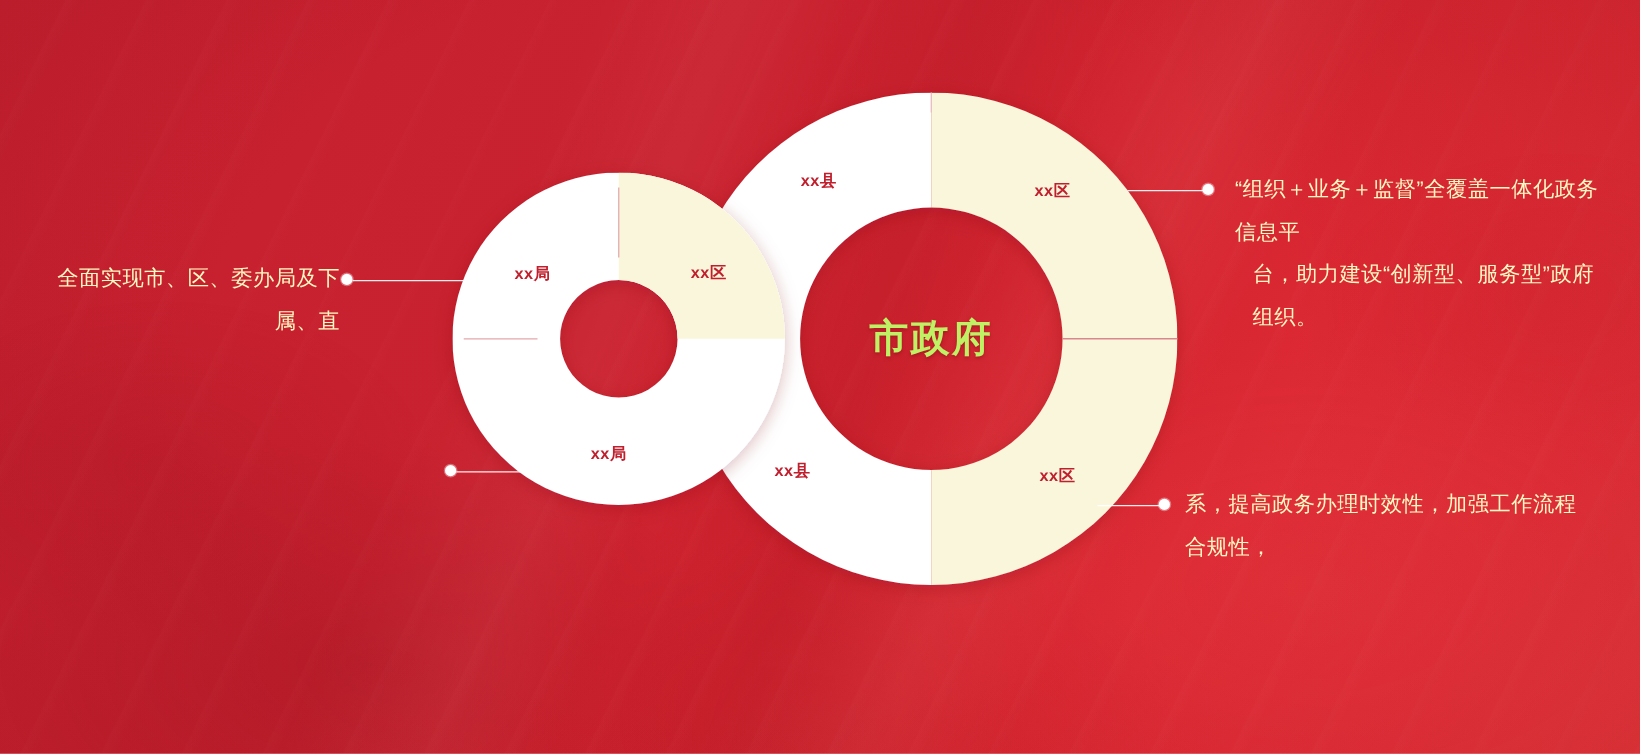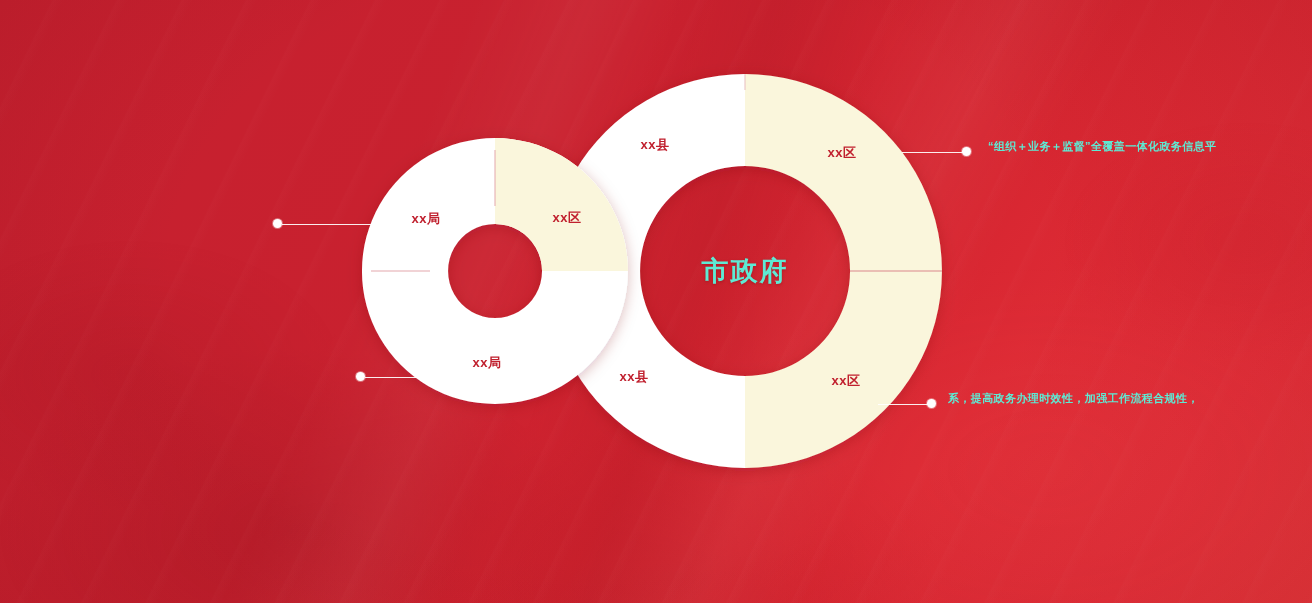--- a/index.html
+++ b/index.html
@@ -62,43 +62,43 @@
     position: absolute;
     color: #C0202E;
     font-size: 13px;
     font-weight: 700;
     letter-spacing: .5px;
     white-space: nowrap;
     transform: translate(-50%, -50%);
   }
   .center-label {
     position: absolute;
-    color: #5eead4;
-    font-size: 27px;
+    color: #bef264;
+    font-size: 31px;
     font-weight: 700;
     letter-spacing: 2px;
     white-space: nowrap;
     transform: translate(-50%, -50%);
     text-shadow: 0 1px 3px rgba(110,6,14,.35);
   }
 
   
   .leader { position: absolute; height: 1px; background: rgba(255,255,255,.92); }
   .dot {
     position: absolute;
     width: 9px; height: 9px;
     border-radius: 50%;
     background: #ffffff;
     box-shadow: 0 0 0 1px rgba(255,255,255,.35);
   }
   .callout {
     position: absolute;
-    color: #5eead4;
-    font-size: 11px;
-    font-weight: 700;
+    color: #fef9c3;
+    font-size: 17px;
+    font-weight: 400;
     line-height: 2.0;
     letter-spacing: .4px;
   }
   .callout.right { text-align: left; }
   .callout.left  { text-align: left; }
 </style>
 </head>
 <body>
 
 <div id="stage">
@@ -168,29 +168,31 @@
 
   <div class="ring-label" style="left:634px; top:377px;">xx县</div>
 
   <div class="ring-label" style="left:846px; top:381px;">xx区</div>
 
   <div class="center-label" style="left:745px; top:271px;">市政府</div>
 
   <div class="dot" style="left:273px; top:219px;"></div>
   <div class="leader" style="left:282px; top:224px; width:91px;"></div>
   <div class="callout left" style="left:22px; top:206px; width:250px; text-align:right;">
+    <div>全面实现市、区、委办局及下属、直</div>
   </div>
 
   <div class="dot" style="left:356px; top:372px;"></div>
   <div class="leader" style="left:365px; top:377px; width:52px;"></div>
 
   <div class="leader" style="left:902px; top:152px; width:62px;"></div>
   <div class="dot" style="left:962px; top:147px;"></div>
   <div class="callout right" style="left:988px; top:135px; width:300px;">
     <div>“组织＋业务＋监督”全覆盖一体化政务信息平</div>
+    <div style="padding-left:14px;">台，助力建设“创新型、服务型”政府组织。</div>
   </div>
 
   <div class="leader" style="left:878px; top:404px; width:52px;"></div>
   <div class="dot" style="left:927px; top:399px;"></div>
   <div class="callout right" style="left:948px; top:387px; width:330px;">
     <div>系，提高政务办理时效性，加强工作流程合规性，</div>
   </div>
 
 </div>
 

